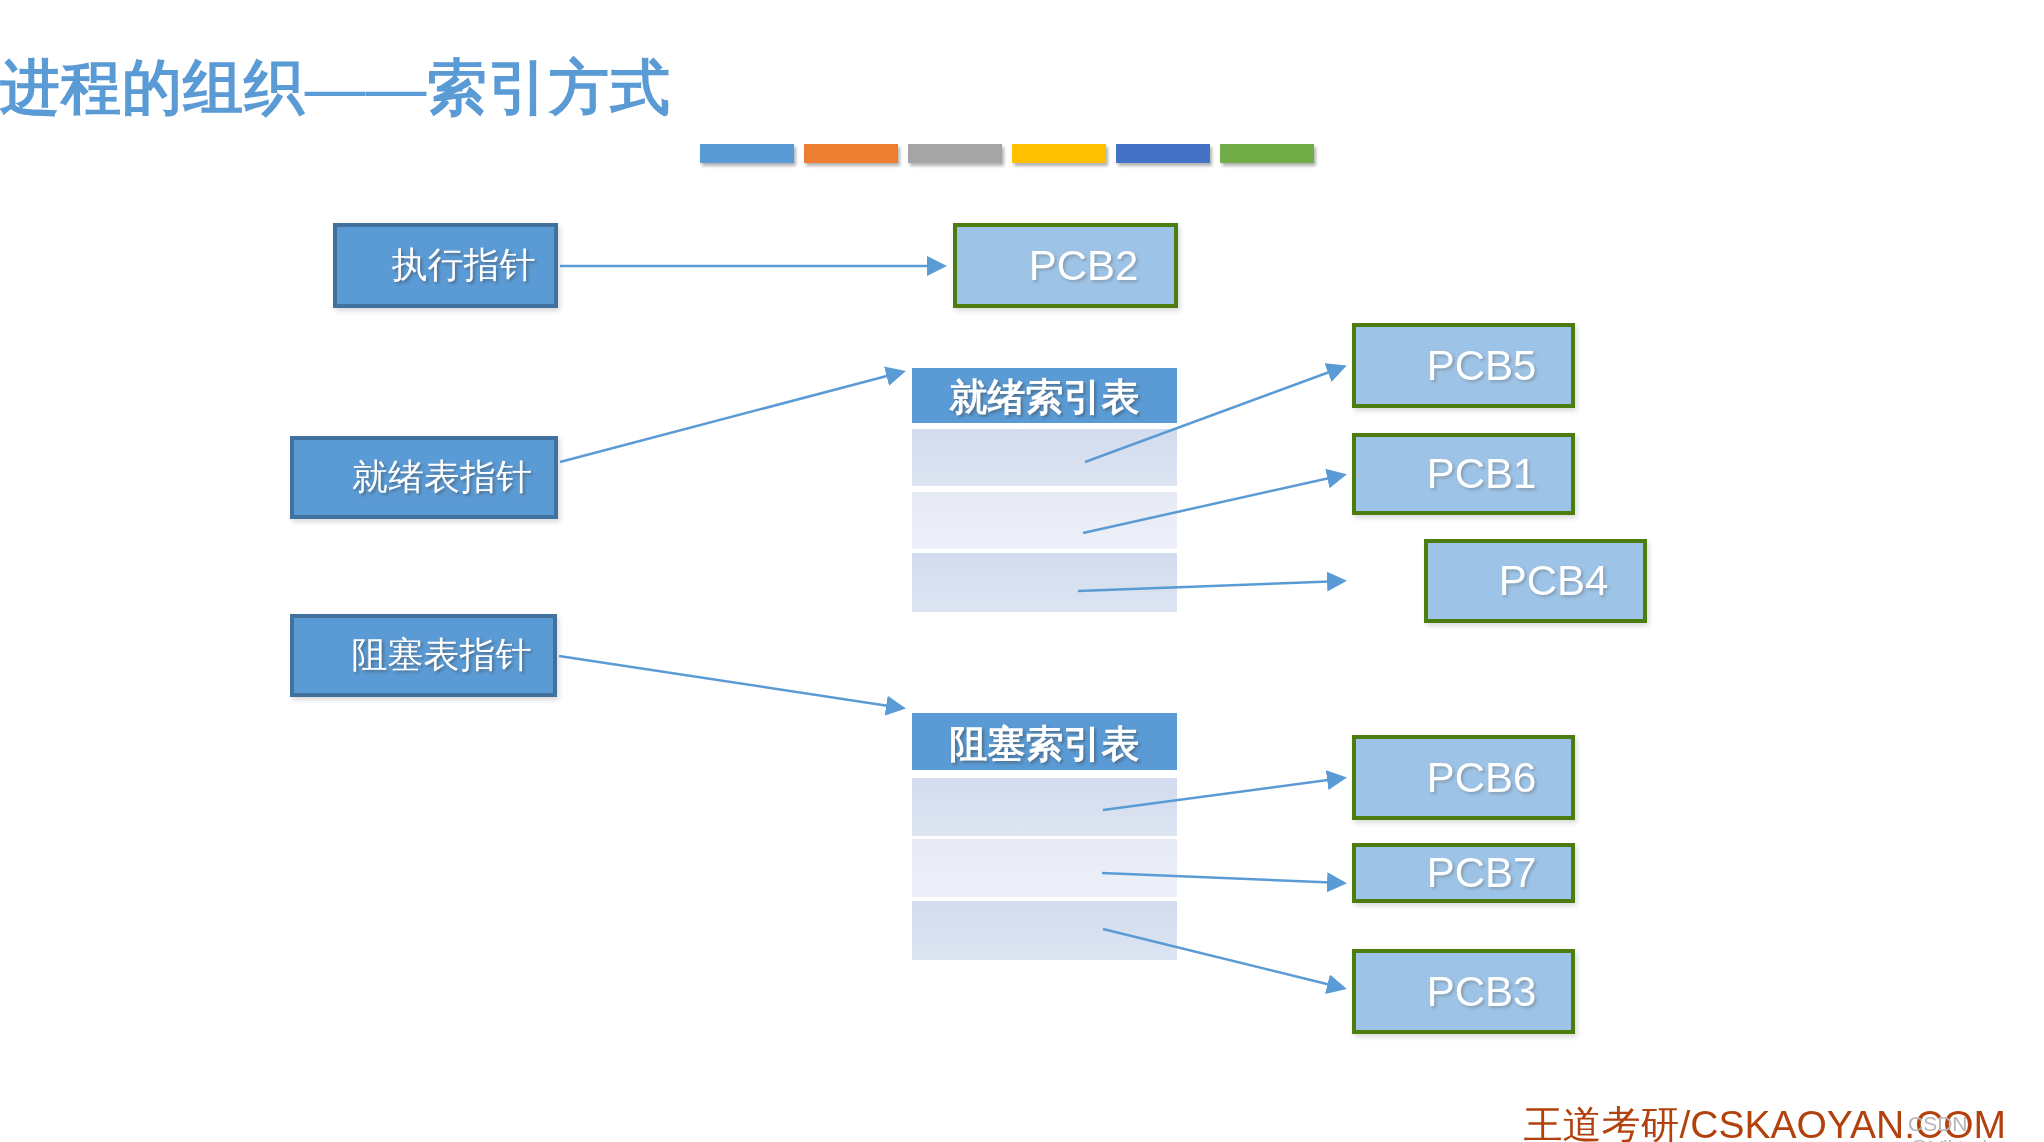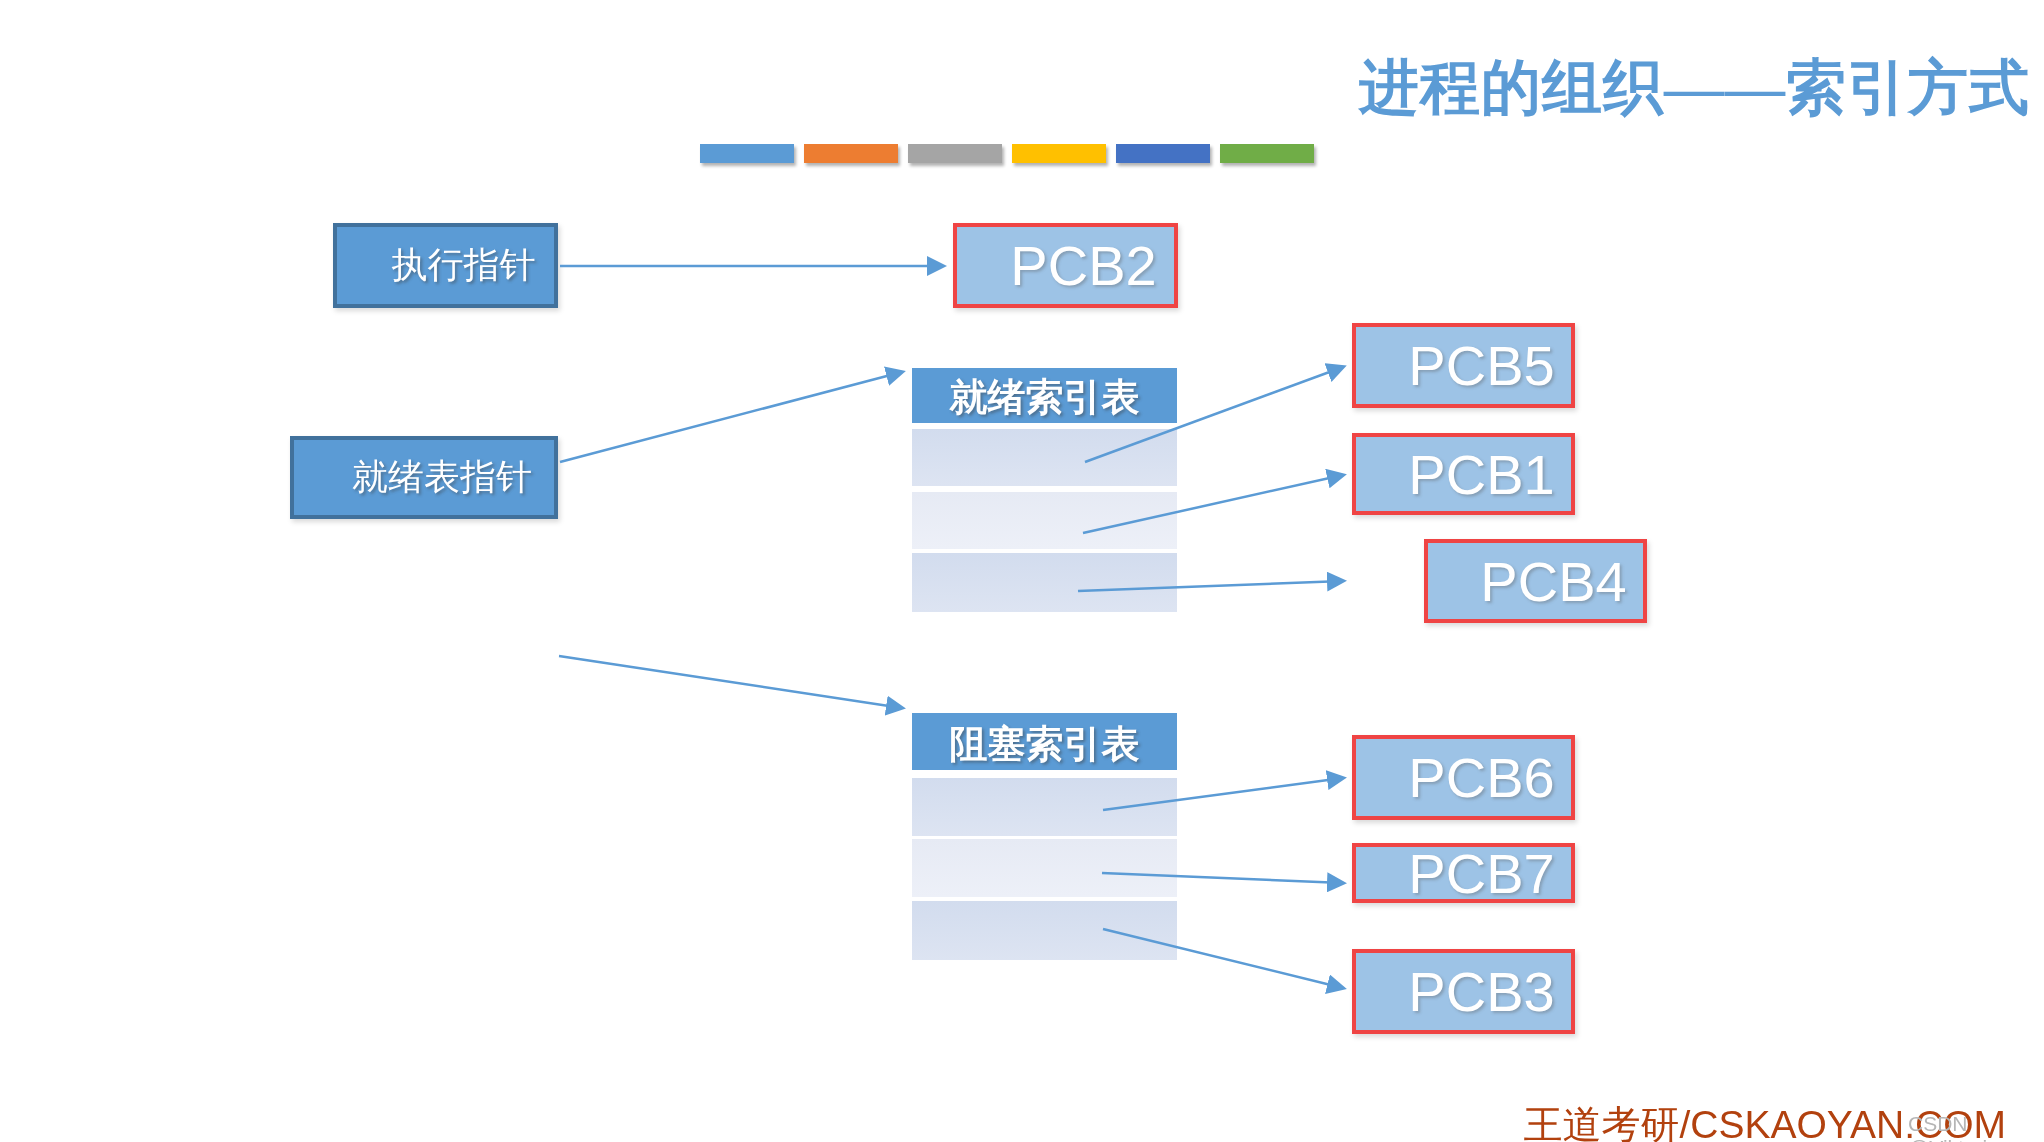--- a/index.html
+++ b/index.html
@@ -6,21 +6,21 @@
   .canvas{
     position:relative;
     width:2044px;height:1142px;
     background:#ffffff;
     overflow:hidden;
     font-family:"Liberation Sans",sans-serif;
   }
   
   .title{
     position:absolute;left:0;right:14px;top:48px;
-    text-align:right;
+    text-align:left;
     font-family:"Liberation Serif",serif;
     font-weight:bold;
     font-size:60px;
     color:#5B9BD5;
     letter-spacing:1px;
   }
   
   .bars{
     position:absolute;left:700px;top:144px;
     display:flex;gap:10px;
@@ -40,23 +40,23 @@
   .pointer-box{
     background:#5B9BD5;
     border:4px solid #41719C;
     font-family:"Liberation Serif",serif;
     font-size:36px;
     text-shadow:2px 2px 3px rgba(60,60,60,0.45);
     box-shadow:2px 3px 5px rgba(0,0,0,0.15);
   }
   .pcb-box{
     background:#9DC3E6;
-    border:4px solid #ef4444;
+    border:4px solid #4d7c0f;
     font-family:"Liberation Sans",sans-serif;
-    font-size:56px;
+    font-size:42px;
     text-shadow:2px 2px 3px rgba(90,90,90,0.35);
     box-shadow:2px 3px 5px rgba(0,0,0,0.15);
   }
   
   .index-table{position:absolute;width:265px;}
   .table-header{
     height:55px;
     background:#5B9BD5;
     display:flex;align-items:flex-end;justify-content:center;
     color:#ffffff;
@@ -101,20 +101,23 @@
   </div>
 
   <div class="box pointer-box" style="left:333px;top:223px;width:225px;height:85px;">
     <span>执行指针</span>
   </div>
 
   <div class="box pointer-box" style="left:290px;top:421px;width:268px;height:83px;margin-top:15px;">
     <span>就绪表指针</span>
   </div>
 
+  <div class="box pointer-box" style="left:290px;top:614px;width:267px;height:83px;">
+    <span>阻塞表指针</span>
+  </div>
 
   <div class="index-table" style="left:912px;top:368px;">
     <div class="table-header">
       <span>就绪索引表</span>
     </div>
     <div class="table-row row-dark"></div>
     <div class="table-row row-light"></div>
     <div class="table-row row-dark" style="height:59px;margin-top:4px;"></div>
   </div>
 

